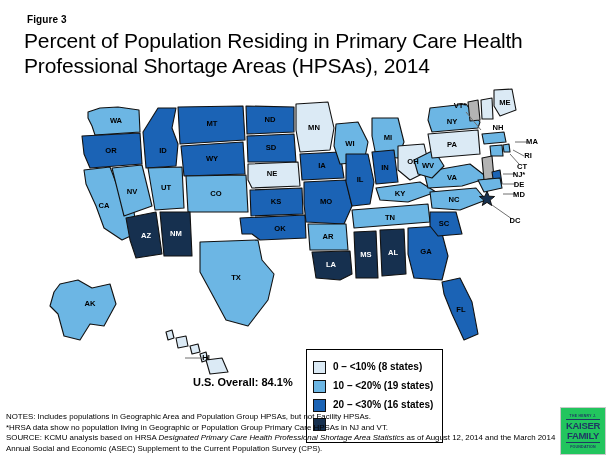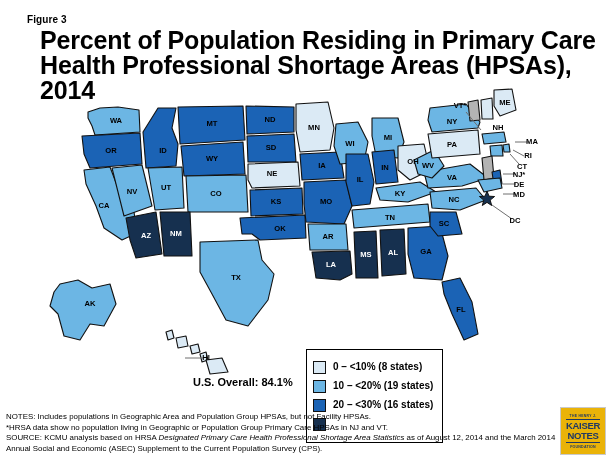--- a/index.html
+++ b/index.html
@@ -9,22 +9,22 @@
     font-family:"Liberation Sans",sans-serif;
     color:#000;
     position:relative;
     overflow:hidden;
   }
   .figure-label{
     position:absolute;left:27px;top:14px;
     font-size:10px;font-weight:bold;letter-spacing:.1px;
   }
   .title{
-    position:absolute;left:40px;top:28px;width:560px;
-    font-size:25px;font-weight:bold;line-height:25px;
+    position:absolute;left:24px;top:28px;width:560px;
+    font-size:21px;font-weight:normal;line-height:25px;
     letter-spacing:-0.15px;
   }
   .map-wrap{
     position:absolute;left:0;top:88px;width:612px;height:290px;
   }
   svg.usmap{display:block;}
   .st{stroke:#111111;stroke-width:1.1;stroke-linejoin:round;}
   .lbl{
     font-family:"Liberation Sans",sans-serif;
     font-size:7.6px;font-weight:bold;fill:#000;
@@ -51,21 +51,21 @@
   .legend-text{font-size:10px;font-weight:bold;white-space:nowrap;}
   .notes{
     position:absolute;left:6px;top:412px;width:552px;
     font-size:7.9px;line-height:10.6px;color:#000;
   }
   .notes i{font-style:italic;}
   .kff{
     position:absolute;right:6px;bottom:5px;
     width:44px;height:46px;
     border:1px solid #c9c9c9;
-    background:#eab308;
+    background:#22c55e;
     display:flex;flex-direction:column;align-items:center;justify-content:center;
     color:#1f3864;
   }
   .kff .k1{font-size:3.4px;font-weight:bold;letter-spacing:.3px;}
   .kff .k2{font-size:9.5px;font-weight:bold;line-height:10px;letter-spacing:-.3px;}
   .kff .k3{font-size:3.6px;font-weight:bold;letter-spacing:.2px;margin-top:1px;}
   .kff .bar{width:34px;height:1px;background:#1f3864;margin:1px 0;}
 </style>
 </head>
 <body>
@@ -222,16 +222,16 @@
 <div class="notes">
   <div>NOTES: Includes populations in Geographic Area and Population Group HPSAs, but not Facility HPSAs.</div>
   <div>*HRSA data show no population living in Geographic or Population Group Primary Care HPSAs in NJ and VT.</div>
   <div><span>SOURCE: KCMU analysis based on HRSA </span><i>Designated Primary Care Health Professional Shortage Area Statistics</i><span> as of August 12, 2014 and the March 2014 Annual Social and Economic (ASEC) Supplement to the Current Population Survey (CPS).</span></div>
 </div>
 
 <div class="kff">
   <div class="k1">THE HENRY J.</div>
   <div class="bar"></div>
   <div class="k2">KAISER</div>
-  <div class="k2">NOTES</div>
+  <div class="k2">FAMILY</div>
   <div class="bar"></div>
   <div class="k3">FOUNDATION</div>
 </div>
 
 </body></html>

